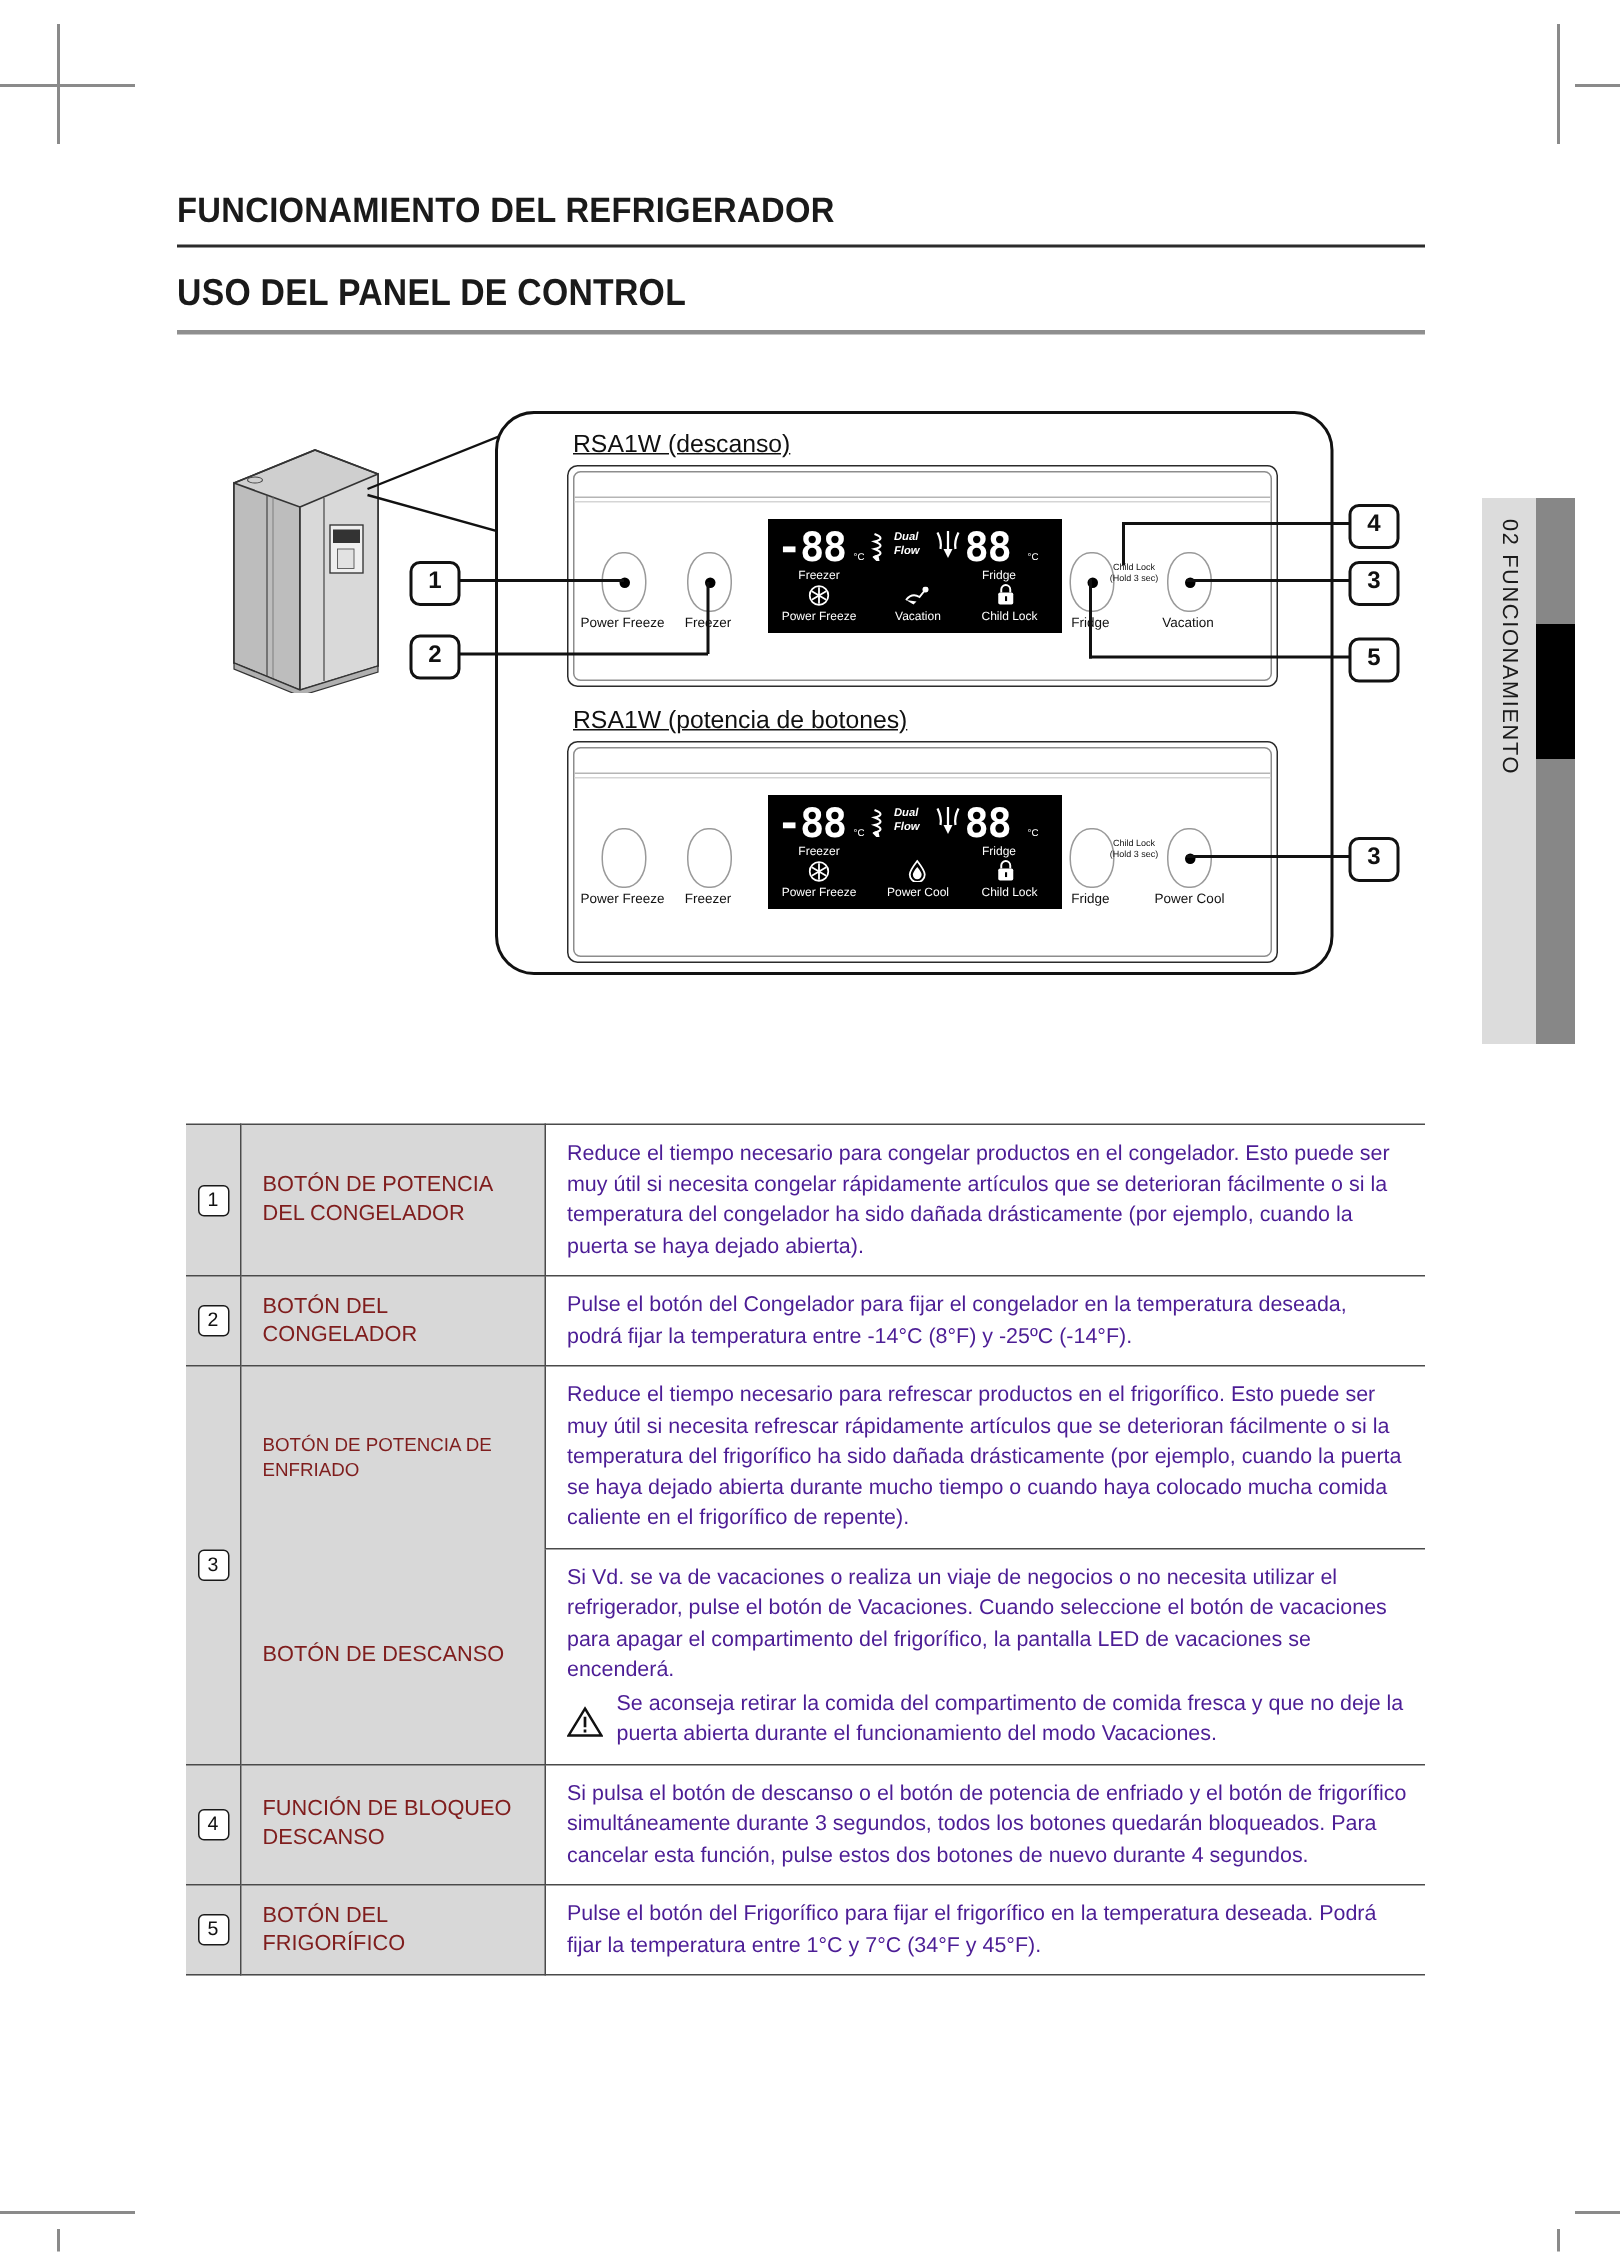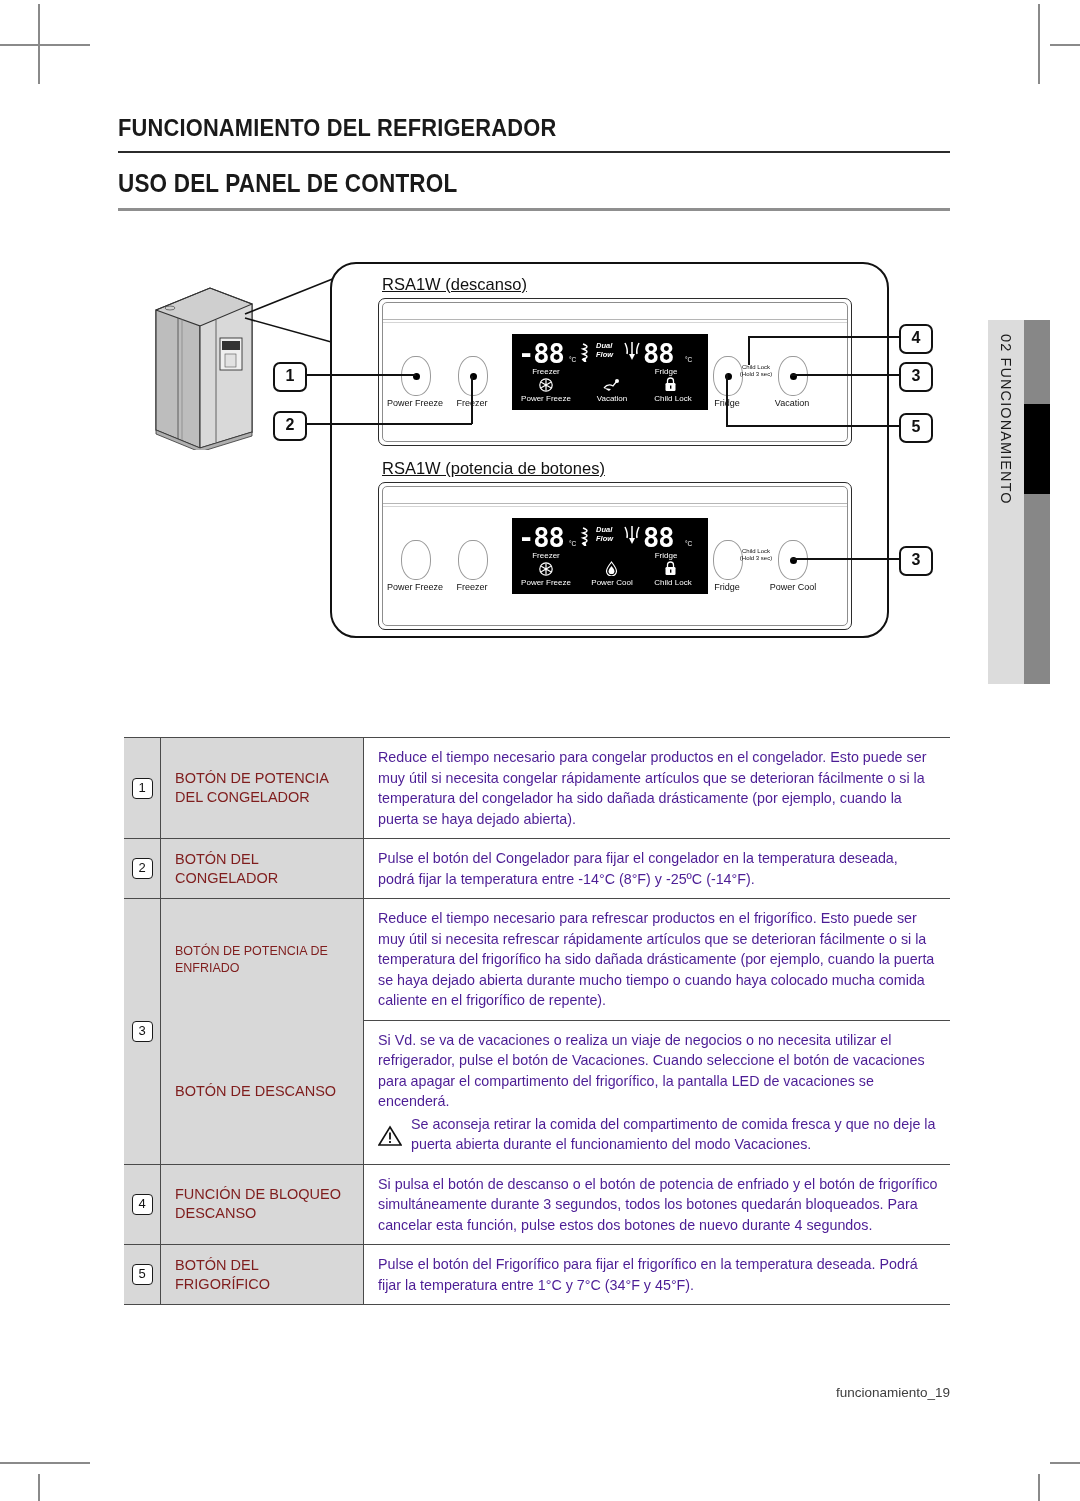--- a/index.html
+++ b/index.html
@@ -10,21 +10,21 @@
     position:relative;
     overflow:hidden;
     color:#000;
   }
   
   .crop{position:absolute;background:#8a8a8a;}
   .crop.v{width:2px;height:80px;}
   .crop.h{height:2px;width:90px;}
 
   
-  #page{position:absolute;left:0;top:4px;width:1080px;height:1154px;}
+  #page{position:absolute;left:0;top:16px;width:1080px;height:1154px;}
 
   
   .hd-wrap{position:absolute;left:118px;top:112px;width:832px;}
   .h1{
     font-size:23.5px;font-weight:bold;letter-spacing:.2px;
     color:#1a1a1a;line-height:1.1;
     transform:scaleX(.93);transform-origin:left center;
   }
   .rule1{height:2px;background:#2b2b2b;margin-top:9px;width:832px;}
   .h2{
@@ -368,15 +368,14 @@
       <tr>
         <td class="c-num">
           <span class="numbox">5</span>
         </td>
         <td class="c-name">BOTÓN DEL FRIGORÍFICO</td>
         <td class="c-desc">Pulse el botón del Frigorífico para fijar el frigorífico en la temperatura deseada. Podrá fijar la temperatura entre 1°C y 7°C (34°F y 45°F).</td>
       </tr>
     </tbody>
   </table>
 
-  <div id="footer">funcionamiento_19</div>
 
 </div>
 
 </body></html>

